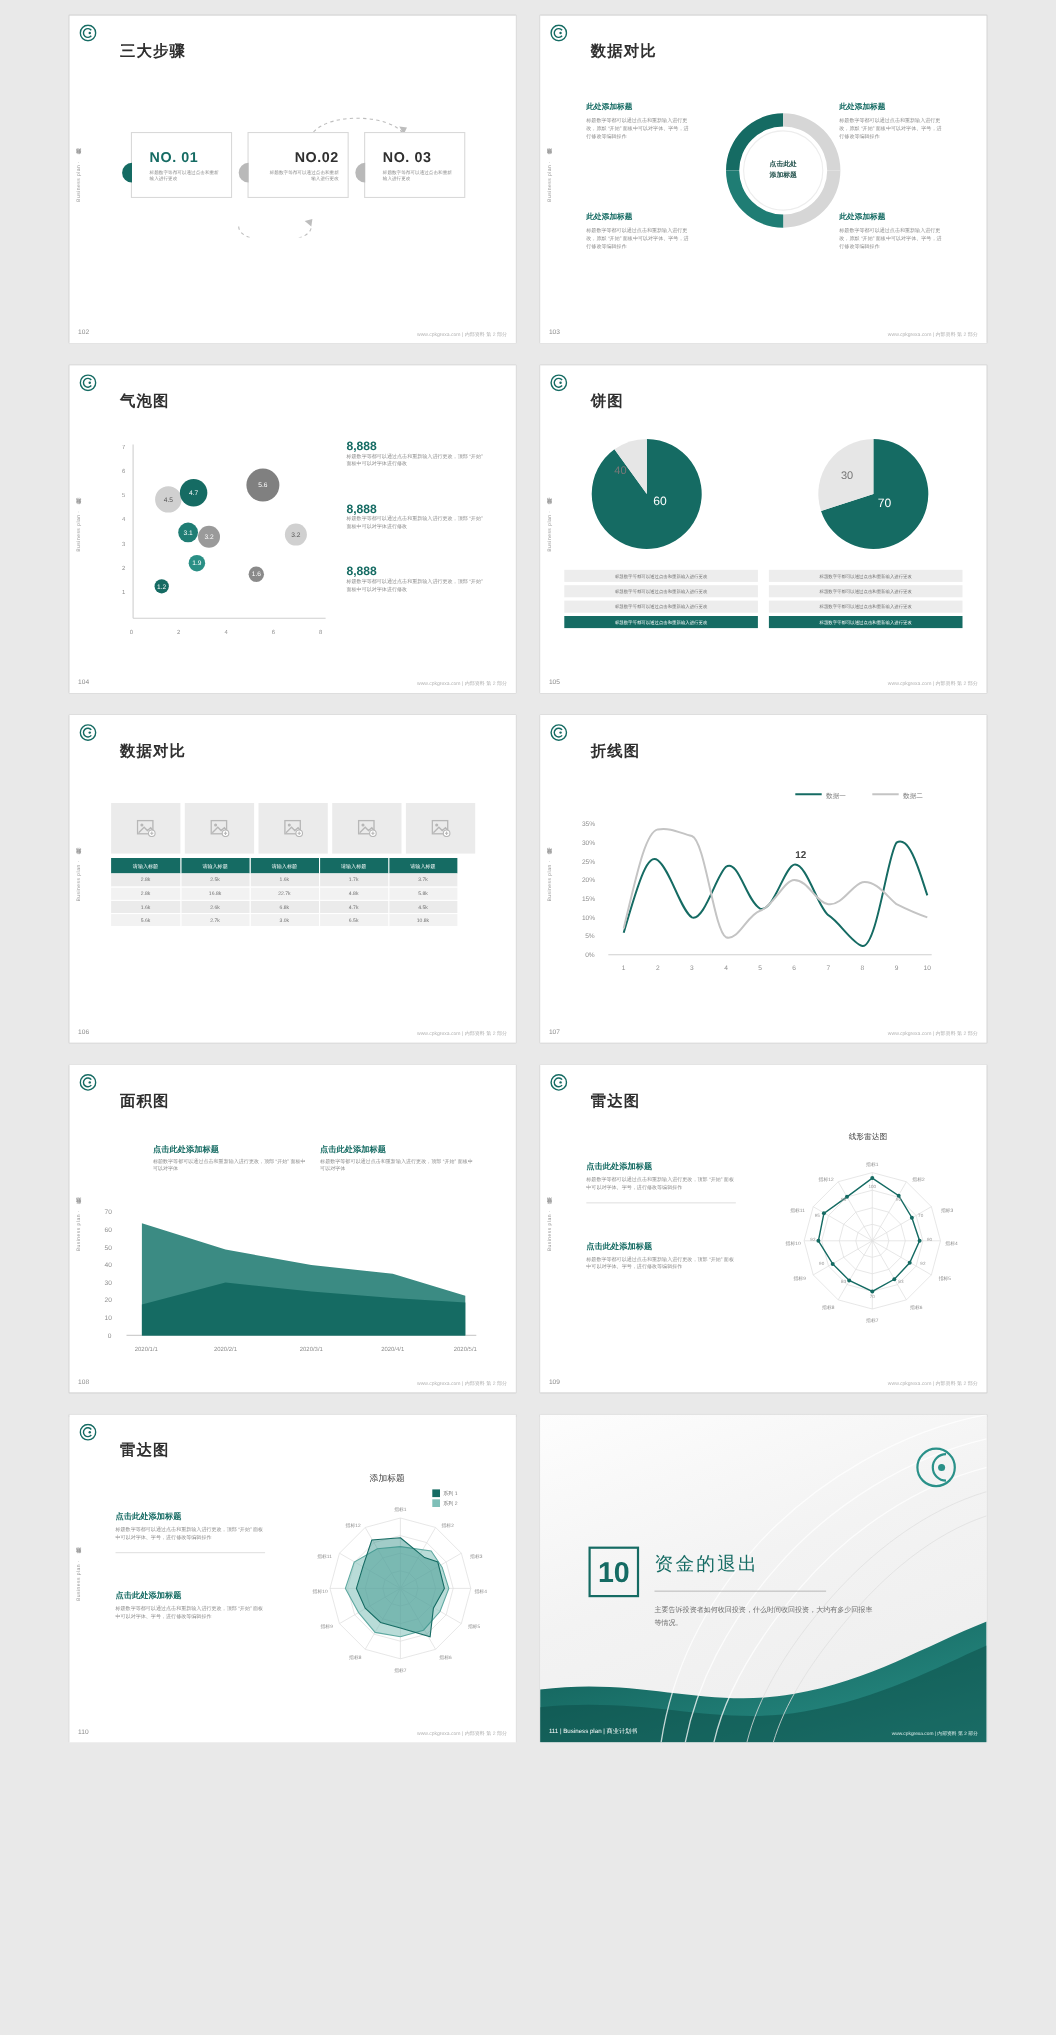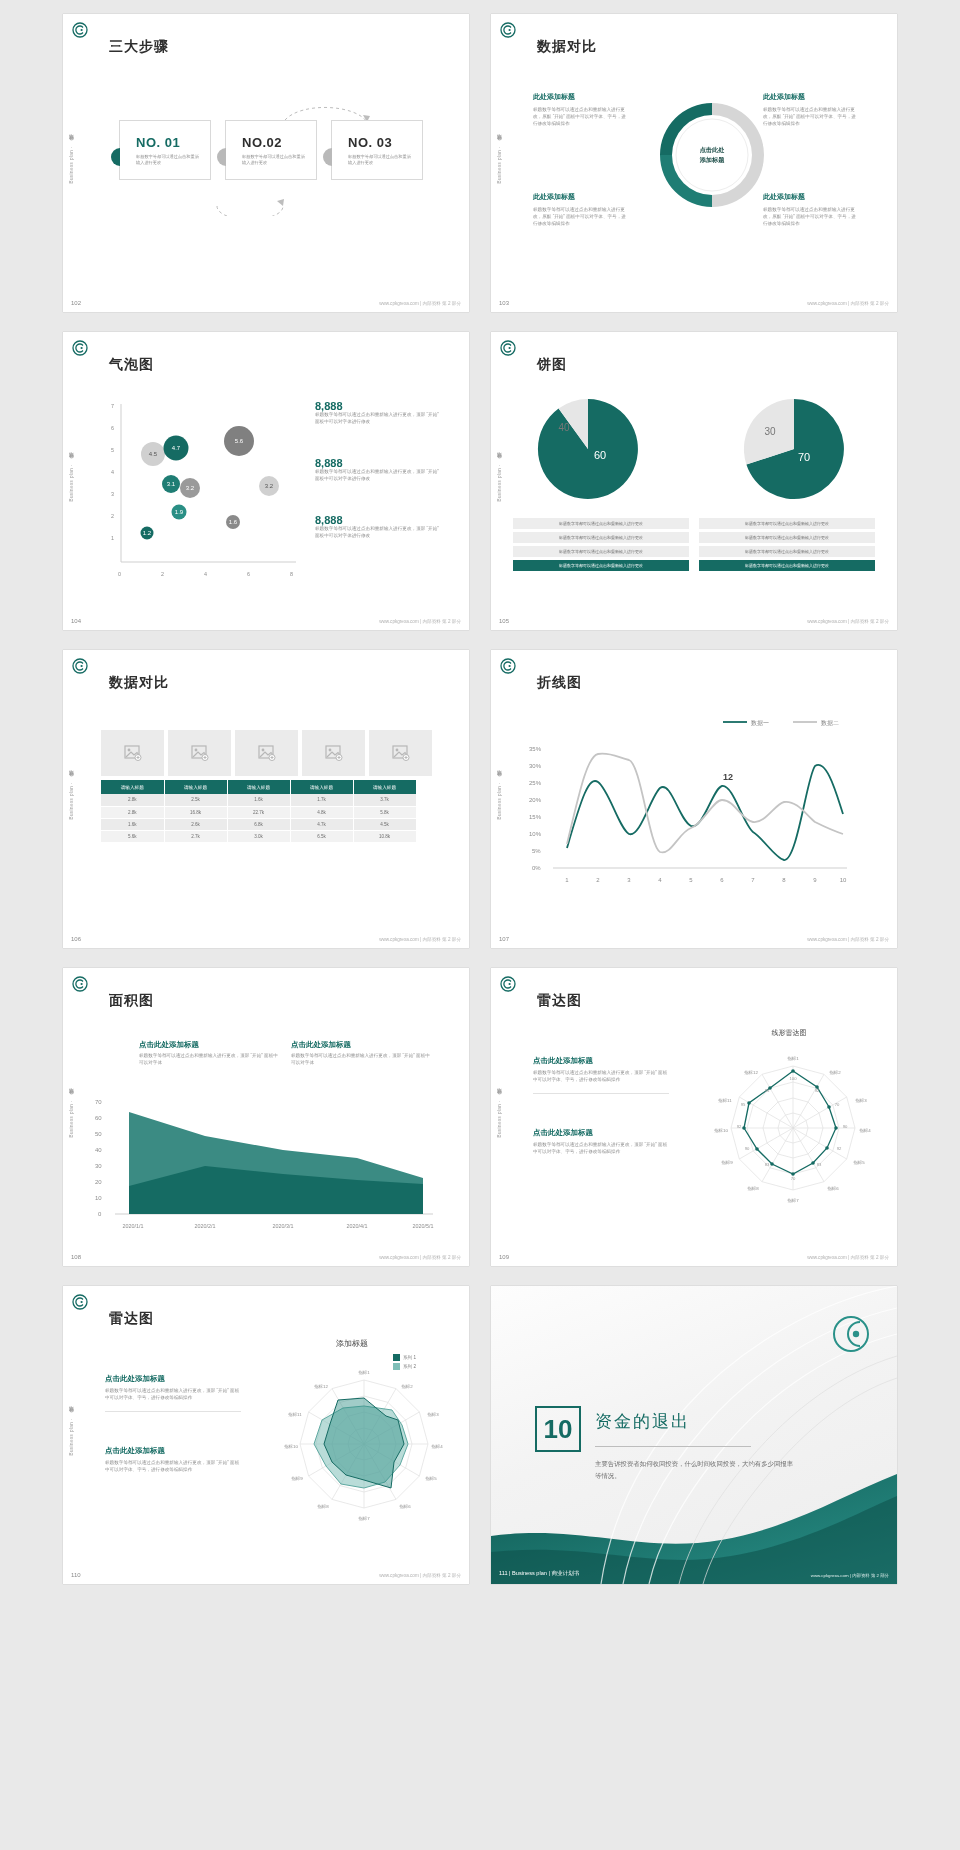--- a/index.html
+++ b/index.html
@@ -150,21 +150,21 @@
       </svg>
 
       <div class="step-box" style="left:14px;">
         <div class="halfc"></div>
         <div class="inner">
           <div class="no teal">NO. 01</div>
           <div class="tx">标题数字等都可以通过点击和重新输入进行更改</div>
         </div>
       </div>
 
-      <div class="step-box" style="left:120px;">
+      <div class="step-box" style="left:120px;text-align:right;">
         <div class="halfc grey"></div>
         <div class="inner">
           <div class="no" style="color:#2f2f2f">NO.02</div>
           <div class="tx">标题数字等都可以通过点击和重新输入进行更改</div>
         </div>
       </div>
 
       <div class="step-box" style="left:226px;">
         <div class="halfc grey"></div>
         <div class="inner">

